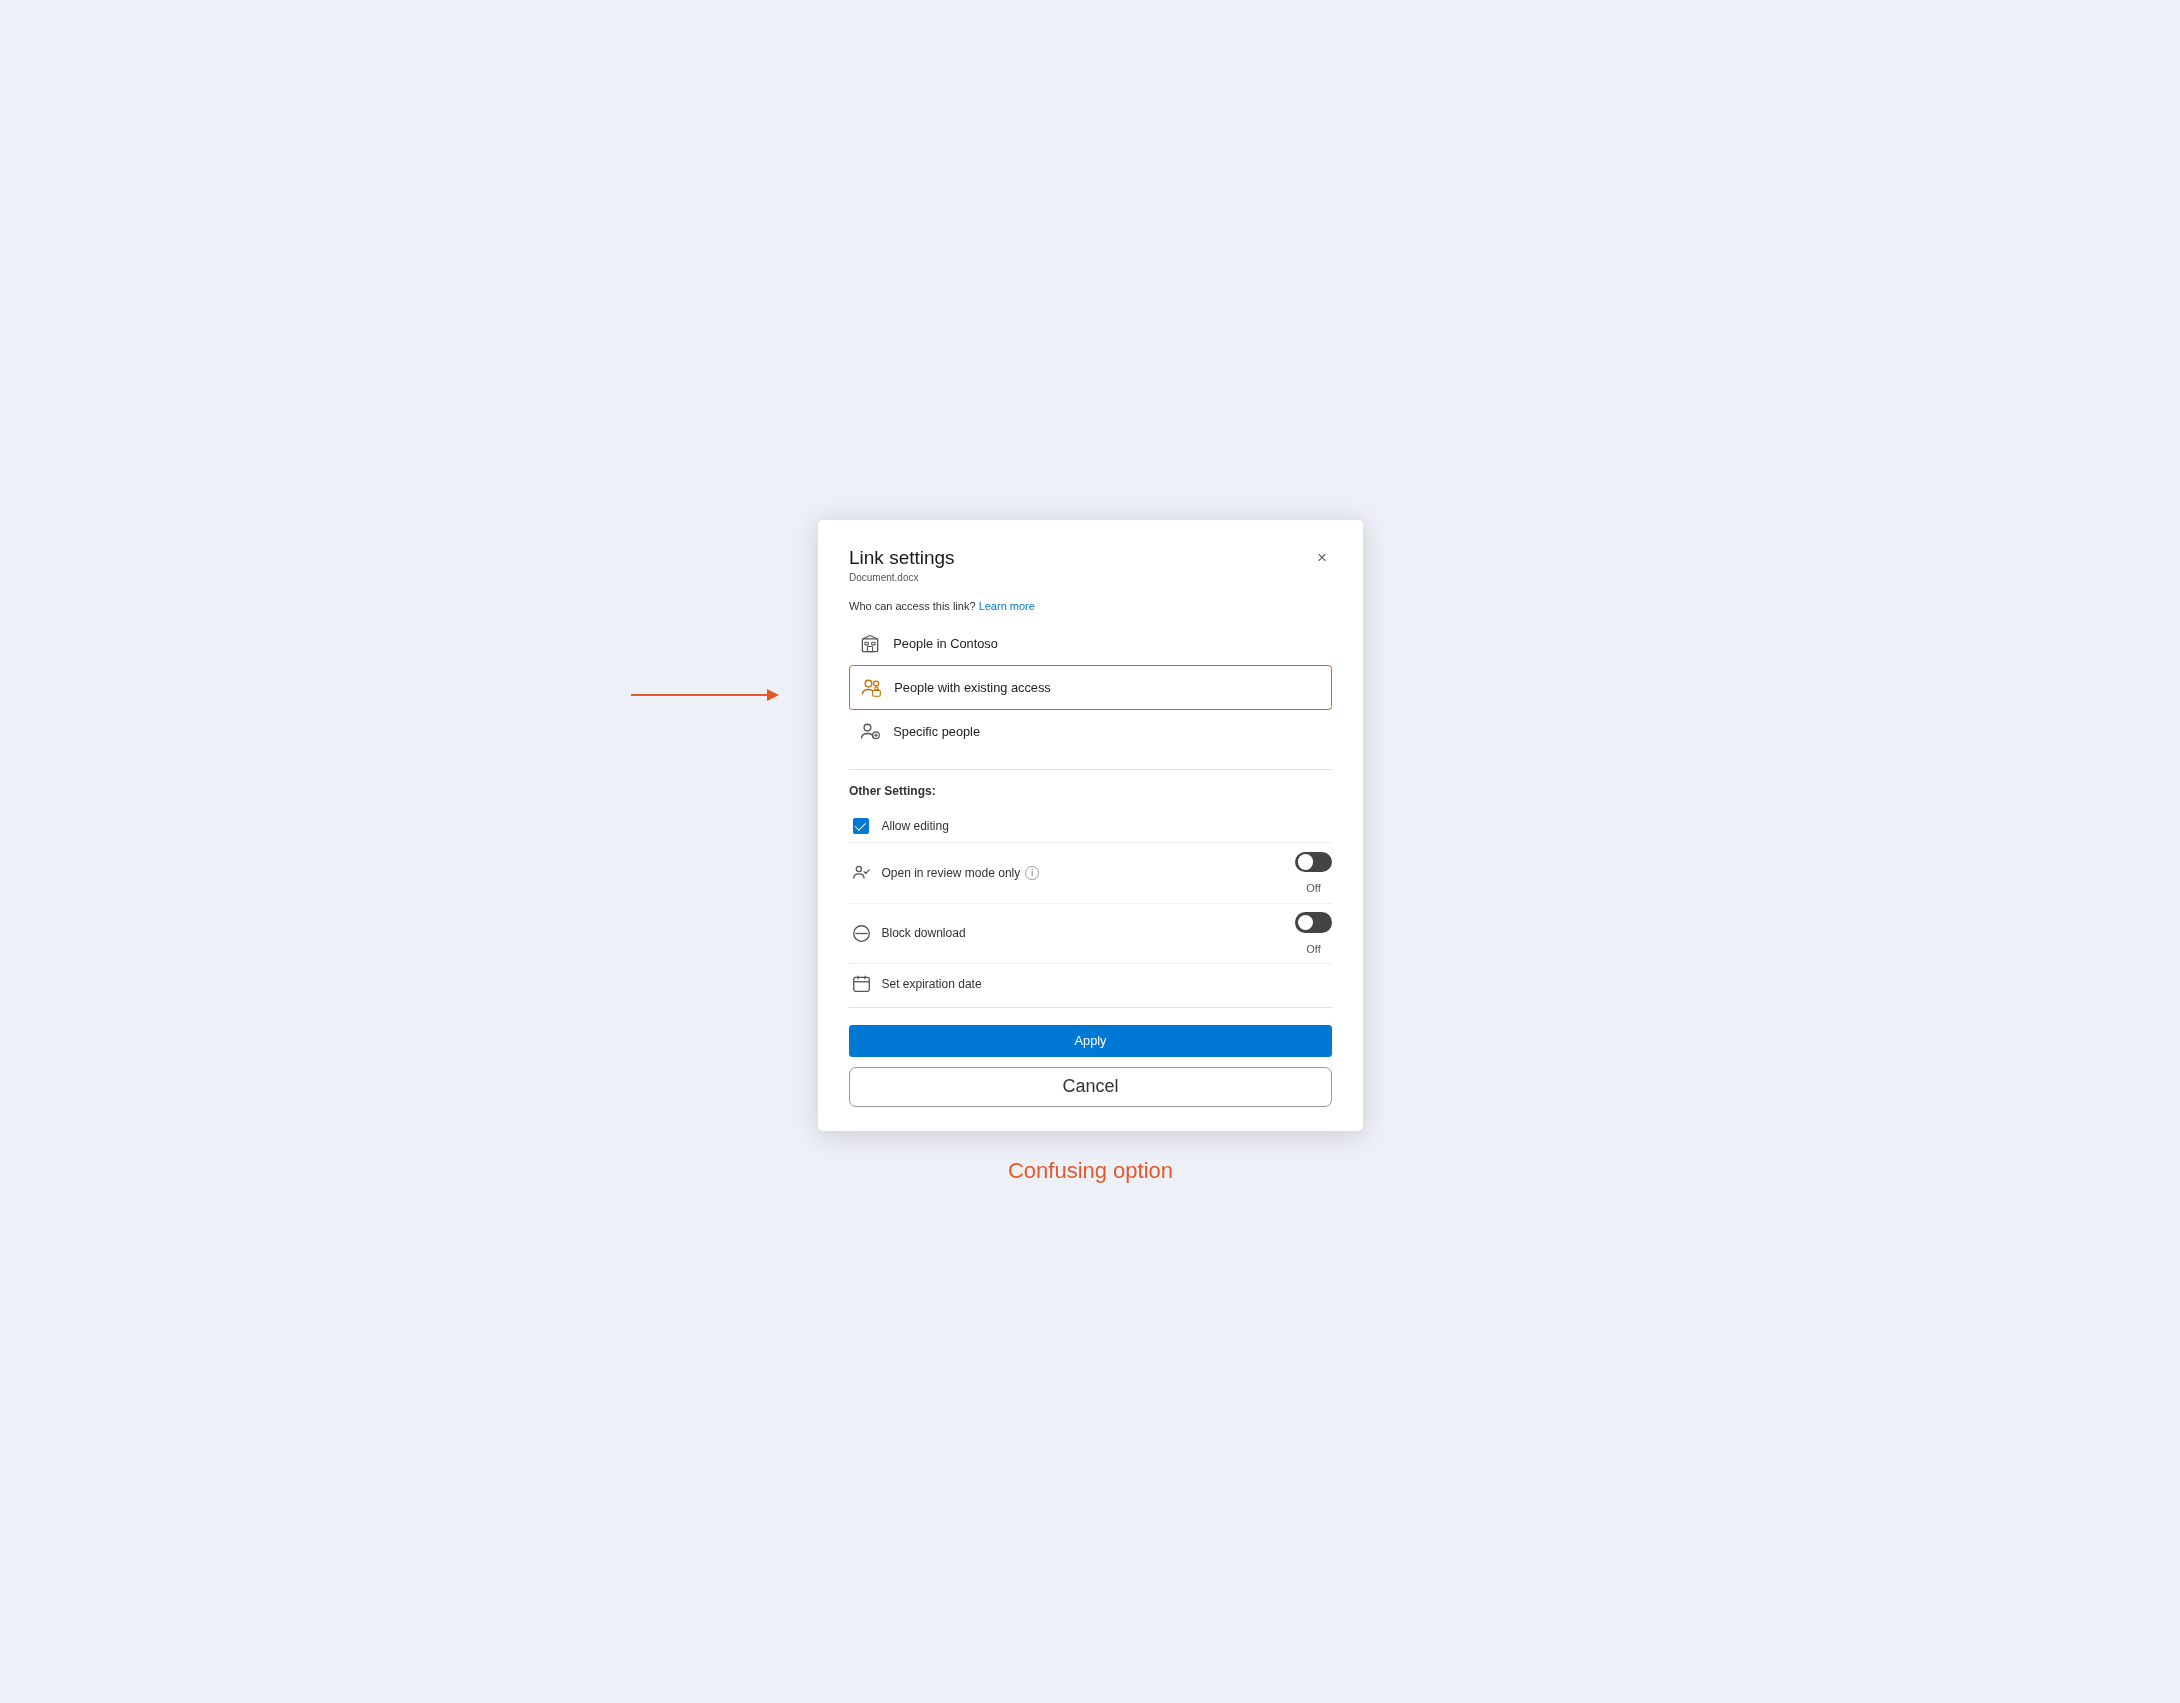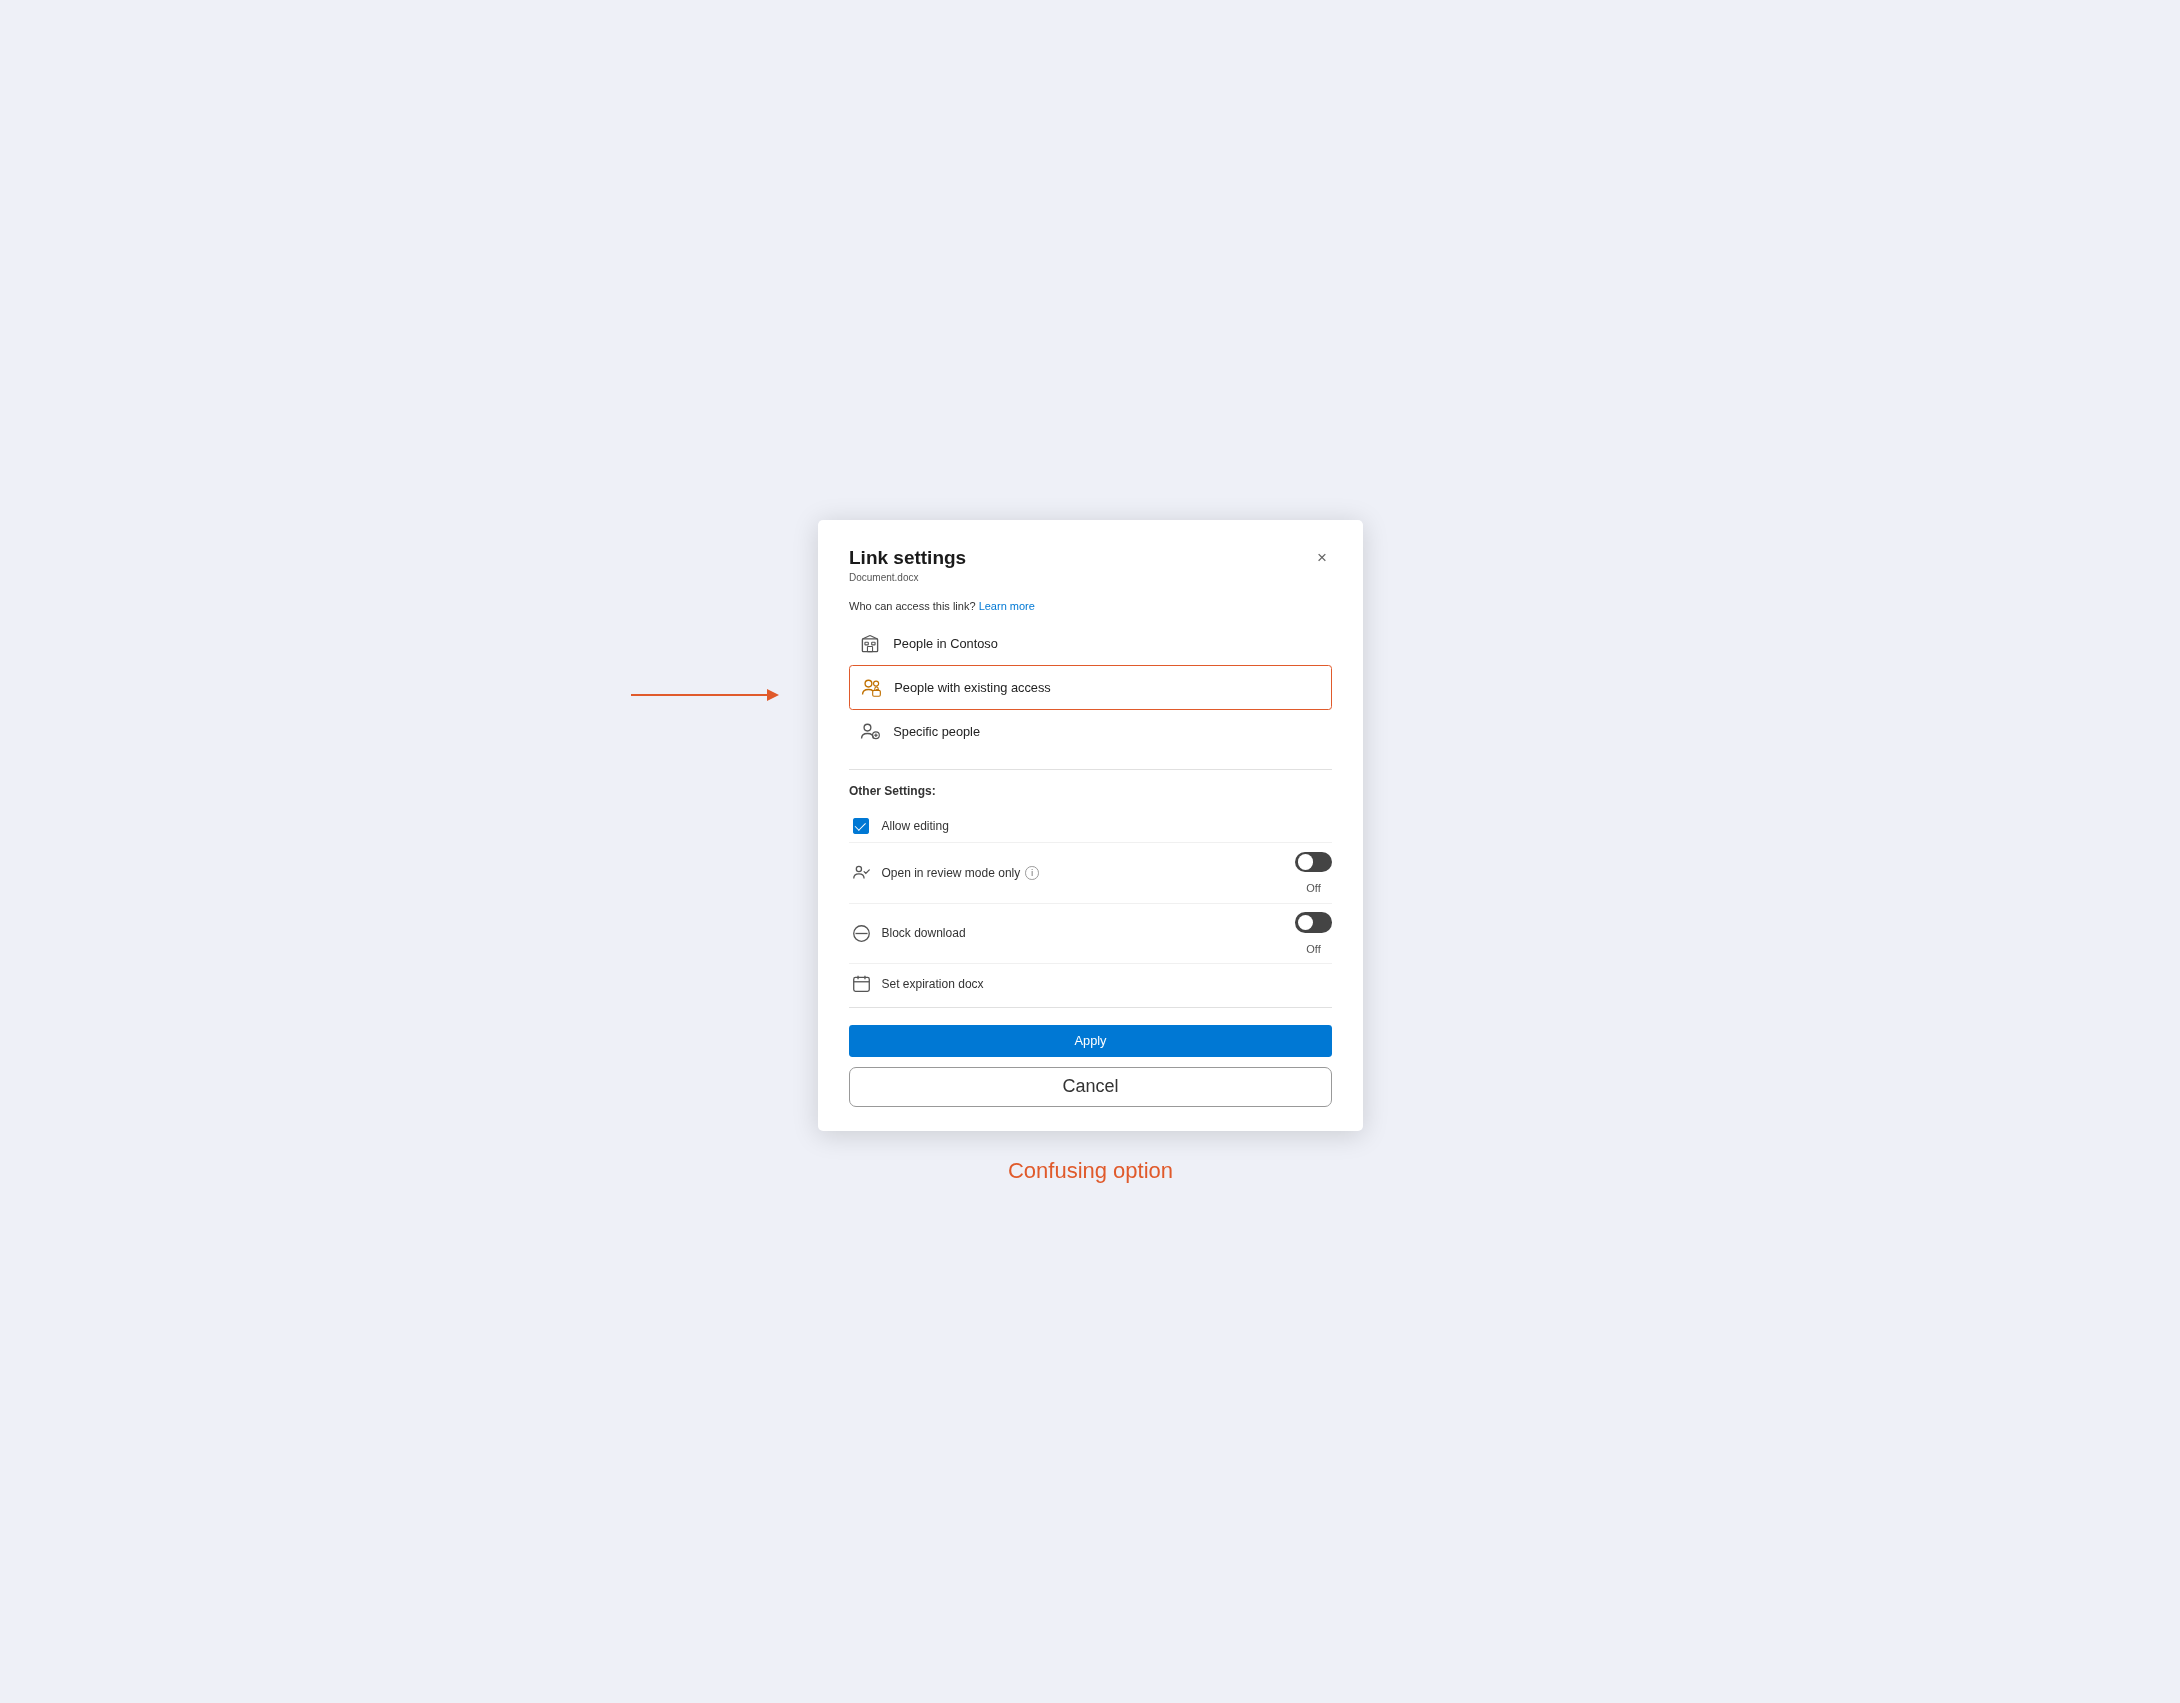--- a/index.html
+++ b/index.html
@@ -58,21 +58,21 @@
 
     .dialog-header {
       display: flex;
       justify-content: space-between;
       align-items: flex-start;
       margin-bottom: 3.4px;
     }
 
     .dialog-title {
       font-size: 19px;
-      font-weight: 700;
+      font-weight: 400;
       color: #1a1a1a;
     }
 
     .close-btn {
       background: none;
       border: none;
       cursor: pointer;
       font-size: 17px;
       color: #666;
       line-height: 1;
@@ -415,21 +415,21 @@
 
     <div class="expiration-row">
       <div class="setting-icon">
         <svg width="19" height="19" viewBox="0 0 22 22" fill="none">
           <rect x="2" y="4" width="18" height="16" rx="2" stroke="#555" stroke-width="1.5" fill="none"></rect>
           <line x1="2" y1="9" x2="20" y2="9" stroke="#555" stroke-width="1.5"></line>
           <line x1="7" y1="2" x2="7" y2="6" stroke="#555" stroke-width="1.5"></line>
           <line x1="15" y1="2" x2="15" y2="6" stroke="#555" stroke-width="1.5"></line>
         </svg>
       </div>
-      <span class="setting-label">Set expiration docx</span>
+      <span class="setting-label">Set expiration date</span>
     </div>
 
     <hr class="divider" style="margin-top:3.4px;">
 
     <div class="button-row">
       <button class="btn-apply">Apply</button>
       <button class="btn-cancel">Cancel</button>
     </div>
 
   </div>

